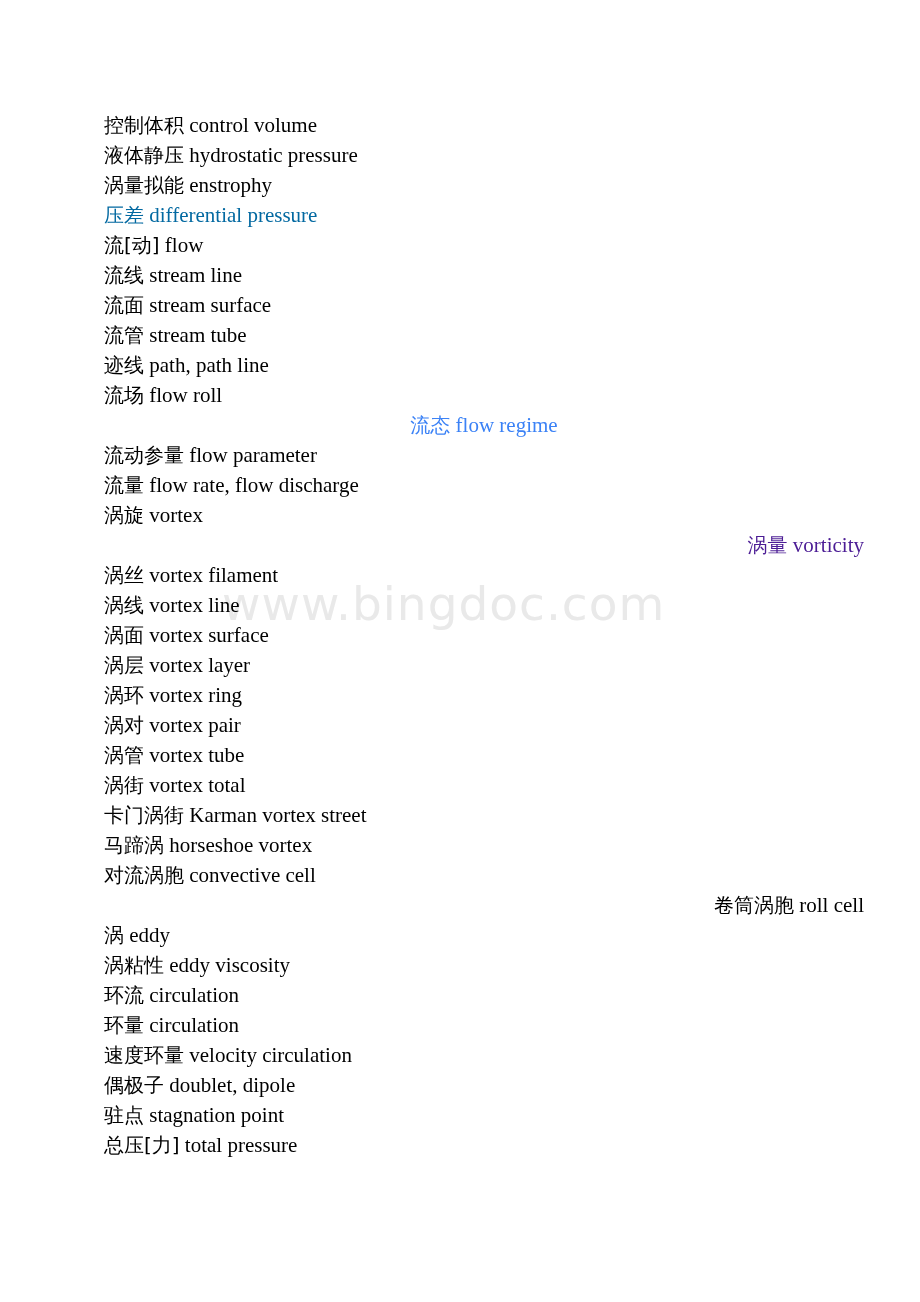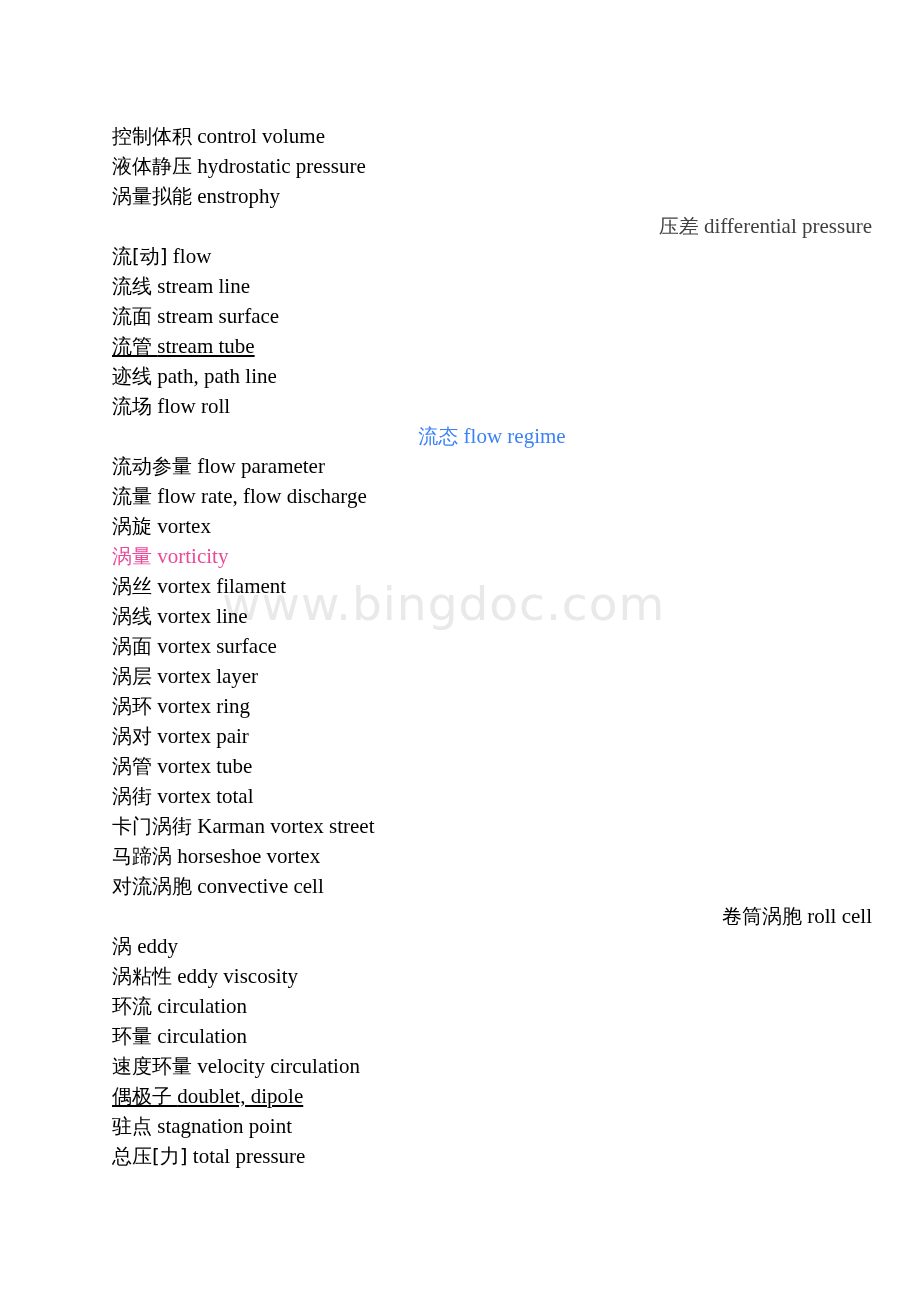--- a/index.html
+++ b/index.html
@@ -24,25 +24,24 @@
     font-size: 47px;
     font-weight: 400;
     letter-spacing: 1px;
     color: #e9e9e9;
     white-space: nowrap;
     user-select: none;
     z-index: 1;
   }
   .glossary {
     position: absolute;
-    left: 112px;
+    left: 104px;
     top: 110px;
     width: 760px;
     z-index: 2;
-    margin-top: 11px;
   }
   .entry {
     font-family: "Liberation Serif", "DejaVu Serif", serif;
     font-size: 21px;
     line-height: 30px;
     color: #000000;
     white-space: nowrap;
   }
   .term {
     font-family: "DejaVu Sans", "Liberation Sans", sans-serif;
@@ -57,47 +56,47 @@
 <body>
 
 <div class="page" style="background: rgb(255, 255, 255);">
 
   <div class="watermark" style="color: rgb(233, 233, 233);">www.bingdoc.com</div>
 
   <div class="glossary">
       <div class="entry" style="color: rgb(0, 0, 0);"><span class="term">控制体积</span> <span class="gloss">control volume</span></div>
       <div class="entry" style="color: rgb(0, 0, 0);"><span class="term">液体静压</span> <span class="gloss">hydrostatic pressure</span></div>
       <div class="entry" style="color: rgb(0, 0, 0);"><span class="term">涡量拟能</span> <span class="gloss">enstrophy</span></div>
-      <div class="entry" style="color: #404040; text-align: right;"><span class="term">压差</span> <span class="gloss">differential pressure</span></div>
+      <div class="entry" style="color: #0369a1;"><span class="term">压差</span> <span class="gloss">differential pressure</span></div>
       <div class="entry" style="color: rgb(0, 0, 0);"><span class="term">流[动]</span> <span class="gloss">flow</span></div>
       <div class="entry" style="color: rgb(0, 0, 0);"><span class="term">流线</span> <span class="gloss">stream line</span></div>
       <div class="entry" style="color: rgb(0, 0, 0);"><span class="term">流面</span> <span class="gloss">stream surface</span></div>
-      <div class="entry" style="color: rgb(0, 0, 0); text-decoration: underline;"><span class="term">流管</span> <span class="gloss">stream tube</span></div>
+      <div class="entry" style="color: rgb(0, 0, 0);"><span class="term">流管</span> <span class="gloss">stream tube</span></div>
       <div class="entry" style="color: rgb(0, 0, 0);"><span class="term">迹线</span> <span class="gloss">path, path line</span></div>
       <div class="entry" style="color: rgb(0, 0, 0);"><span class="term">流场</span> <span class="gloss">flow roll</span></div>
       <div class="entry" style="color: #3b82f6; text-align: center;"><span class="term">流态</span> <span class="gloss">flow regime</span></div>
       <div class="entry" style="color: rgb(0, 0, 0);"><span class="term">流动参量</span> <span class="gloss">flow parameter</span></div>
       <div class="entry" style="color: rgb(0, 0, 0);"><span class="term">流量</span> <span class="gloss">flow rate, flow discharge</span></div>
       <div class="entry" style="color: rgb(0, 0, 0);"><span class="term">涡旋</span> <span class="gloss">vortex</span></div>
-      <div class="entry" style="color: #ec4899;"><span class="term">涡量</span> <span class="gloss">vorticity</span></div>
+      <div class="entry" style="color: #4c1d95; text-align: right;"><span class="term">涡量</span> <span class="gloss">vorticity</span></div>
       <div class="entry" style="color: rgb(0, 0, 0);"><span class="term">涡丝</span> <span class="gloss">vortex filament</span></div>
       <div class="entry" style="color: rgb(0, 0, 0);"><span class="term">涡线</span> <span class="gloss">vortex line</span></div>
       <div class="entry" style="color: rgb(0, 0, 0);"><span class="term">涡面</span> <span class="gloss">vortex surface</span></div>
       <div class="entry" style="color: rgb(0, 0, 0);"><span class="term">涡层</span> <span class="gloss">vortex layer</span></div>
       <div class="entry" style="color: rgb(0, 0, 0);"><span class="term">涡环</span> <span class="gloss">vortex ring</span></div>
       <div class="entry" style="color: rgb(0, 0, 0);"><span class="term">涡对</span> <span class="gloss">vortex pair</span></div>
       <div class="entry" style="color: rgb(0, 0, 0);"><span class="term">涡管</span> <span class="gloss">vortex tube</span></div>
       <div class="entry" style="color: rgb(0, 0, 0);"><span class="term">涡街</span> <span class="gloss">vortex total</span></div>
       <div class="entry" style="color: rgb(0, 0, 0);"><span class="term">卡门涡街</span> <span class="gloss">Karman vortex street</span></div>
       <div class="entry" style="color: rgb(0, 0, 0);"><span class="term">马蹄涡</span> <span class="gloss">horseshoe vortex</span></div>
       <div class="entry" style="color: rgb(0, 0, 0);"><span class="term">对流涡胞</span> <span class="gloss">convective cell</span></div>
       <div class="entry" style="color: rgb(0, 0, 0); text-align: right;"><span class="term">卷筒涡胞</span> <span class="gloss">roll cell</span></div>
       <div class="entry" style="color: rgb(0, 0, 0);"><span class="term">涡</span> <span class="gloss">eddy</span></div>
       <div class="entry" style="color: rgb(0, 0, 0);"><span class="term">涡粘性</span> <span class="gloss">eddy viscosity</span></div>
       <div class="entry" style="color: rgb(0, 0, 0);"><span class="term">环流</span> <span class="gloss">circulation</span></div>
       <div class="entry" style="color: rgb(0, 0, 0);"><span class="term">环量</span> <span class="gloss">circulation</span></div>
       <div class="entry" style="color: rgb(0, 0, 0);"><span class="term">速度环量</span> <span class="gloss">velocity circulation</span></div>
-      <div class="entry" style="color: rgb(0, 0, 0); text-decoration: underline;"><span class="term">偶极子</span> <span class="gloss">doublet, dipole</span></div>
+      <div class="entry" style="color: rgb(0, 0, 0);"><span class="term">偶极子</span> <span class="gloss">doublet, dipole</span></div>
       <div class="entry" style="color: rgb(0, 0, 0);"><span class="term">驻点</span> <span class="gloss">stagnation point</span></div>
       <div class="entry" style="color: rgb(0, 0, 0);"><span class="term">总压[力]</span> <span class="gloss">total pressure</span></div>
     </div>
 
 </div>
 
 </body></html>

